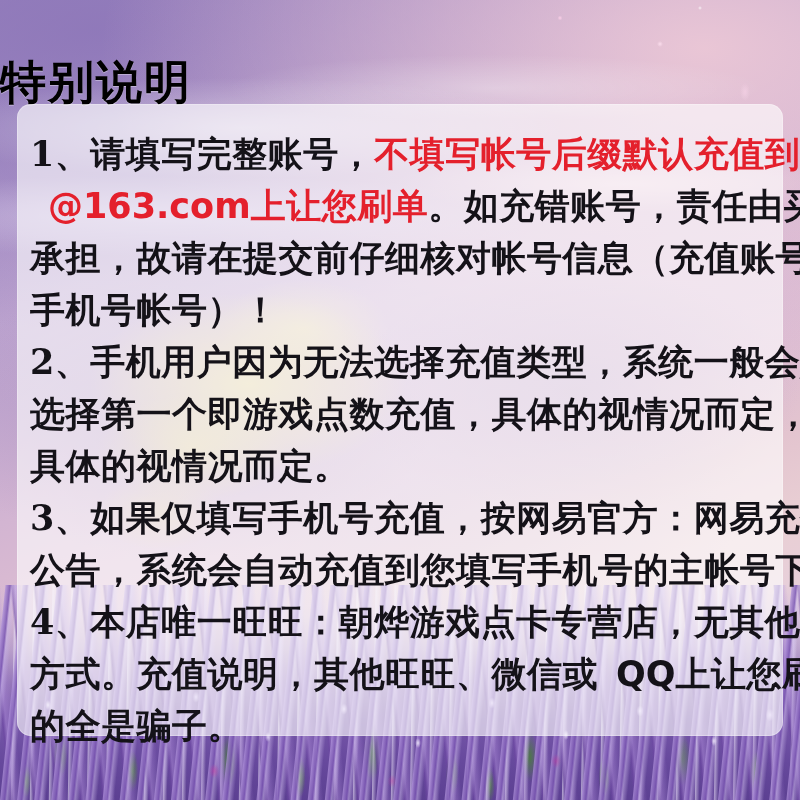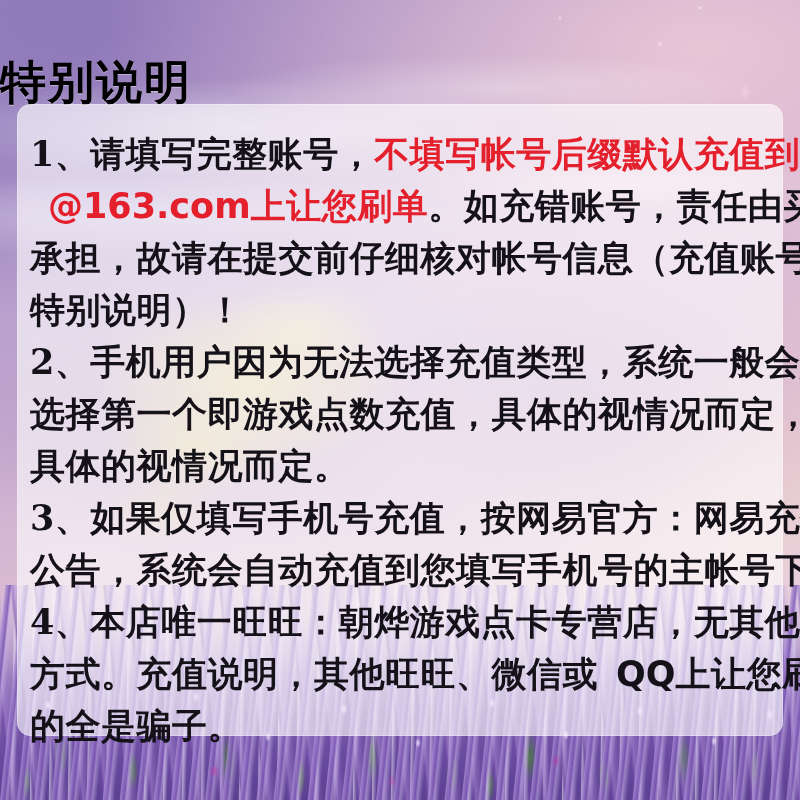--- a/index.html
+++ b/index.html
@@ -202,21 +202,21 @@
     <div class="field-buds"></div>
   </div>
 
   <div class="title">特别说明</div>
 
   <div class="panel">
     <div class="lines" id="notice-lines">
         <div class="line"><span>1、请填写完整账号，</span><span class="red">不填写帐号后缀默认充值到</span></div>
         <div class="line"><span class="red mono-em">@163.com</span><span class="red">上让您刷单</span><span>。如充错账号，责任由买家自行</span></div>
         <div class="line"><span>承担，故请在提交前仔细核对帐号信息（充值账号、</span></div>
-        <div class="line"><span>特别说明）！</span></div>
+        <div class="line"><span>手机号帐号）！</span></div>
         <div class="line"><span>2、手机用户因为无法选择充值类型，系统一般会默认</span></div>
         <div class="line"><span>选择第一个即游戏点数充值，具体的视情况而定，请</span></div>
         <div class="line"><span>具体的视情况而定。</span></div>
         <div class="line"><span>3、如果仅填写手机号充值，按网易官方：网易充值</span></div>
         <div class="line"><span>公告，系统会自动充值到您填写手机号的主帐号下。</span></div>
         <div class="line"><span>4、本店唯一旺旺：朝烨游戏点卡专营店，无其他联系</span></div>
         <div class="line"><span>方式。充值说明，其他旺旺、微信或</span><span class="mono-em">QQ</span><span>上让您刷单</span></div>
         <div class="line"><span>的全是骗子。</span></div>
       </div>
   </div>

